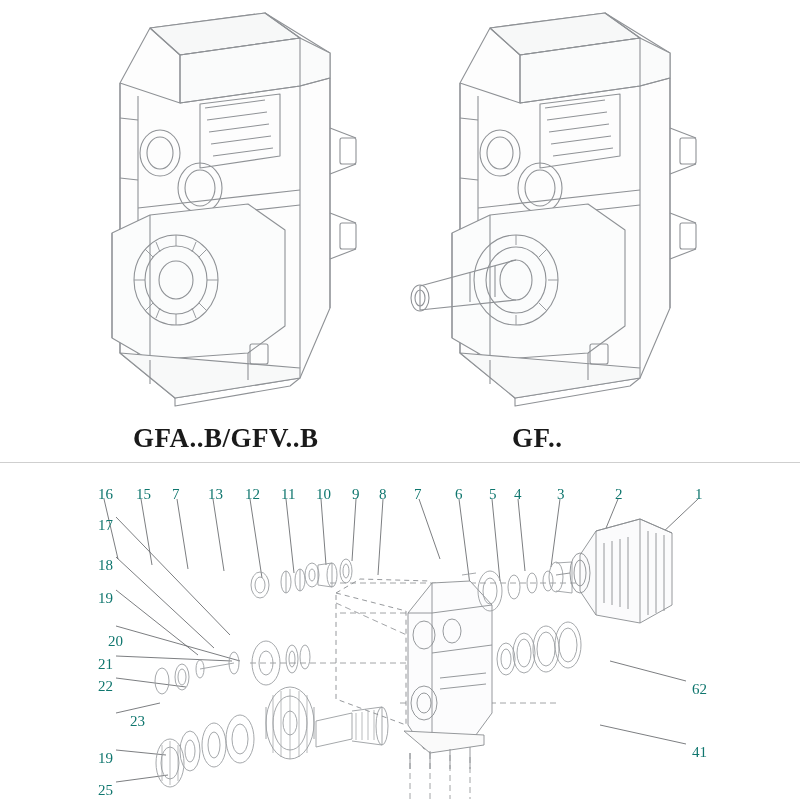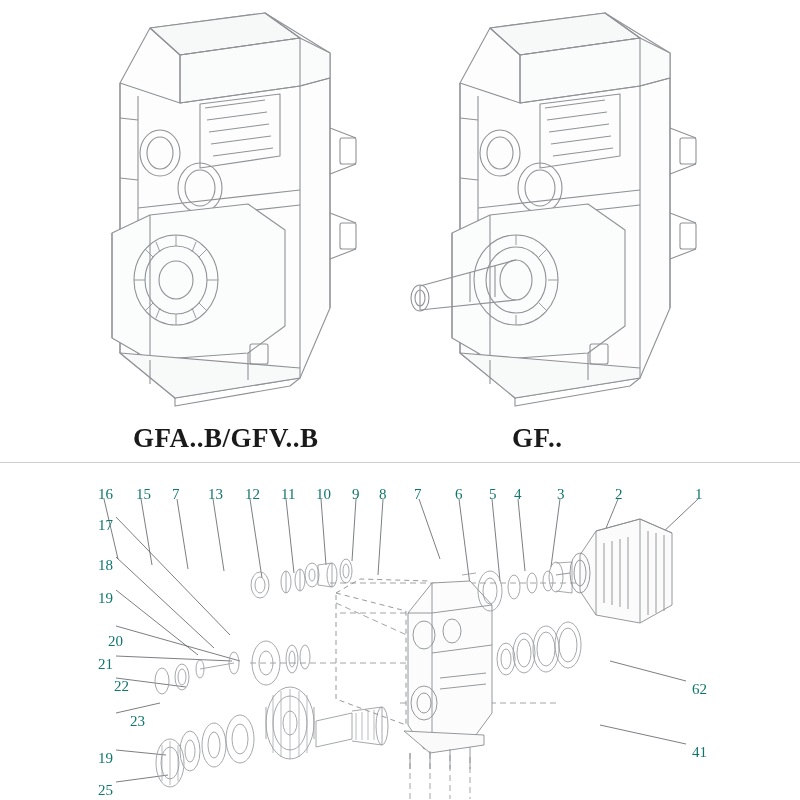--- a/index.html
+++ b/index.html
@@ -405,21 +405,21 @@
     <div class="callout" style="left:514px; top:23px;">4</div>
     <div class="callout" style="left:557px; top:23px;">3</div>
     <div class="callout" style="left:615px; top:23px;">2</div>
     <div class="callout" style="left:695px; top:23px;">1</div>
 
     <div class="callout" style="left:98px; top:54px;">17</div>
     <div class="callout" style="left:98px; top:94px;">18</div>
     <div class="callout" style="left:98px; top:127px;">19</div>
     <div class="callout" style="left:108px; top:163px;margin-top:7px;">20</div>
     <div class="callout" style="left:98px; top:193px;">21</div>
-    <div class="callout" style="left:114px; top:215px;">22</div>
+    <div class="callout" style="left:98px; top:215px;">22</div>
     <div class="callout" style="left:98px; top:250px;margin-left:32px;">23</div>
     <div class="callout" style="left:98px; top:287px;">19</div>
     <div class="callout" style="left:98px; top:319px;">25</div>
 
     <div class="callout" style="left:692px; top:218px;">62</div>
     <div class="callout" style="left:692px; top:281px;">41</div>
 
   </div>
 </div>
 

